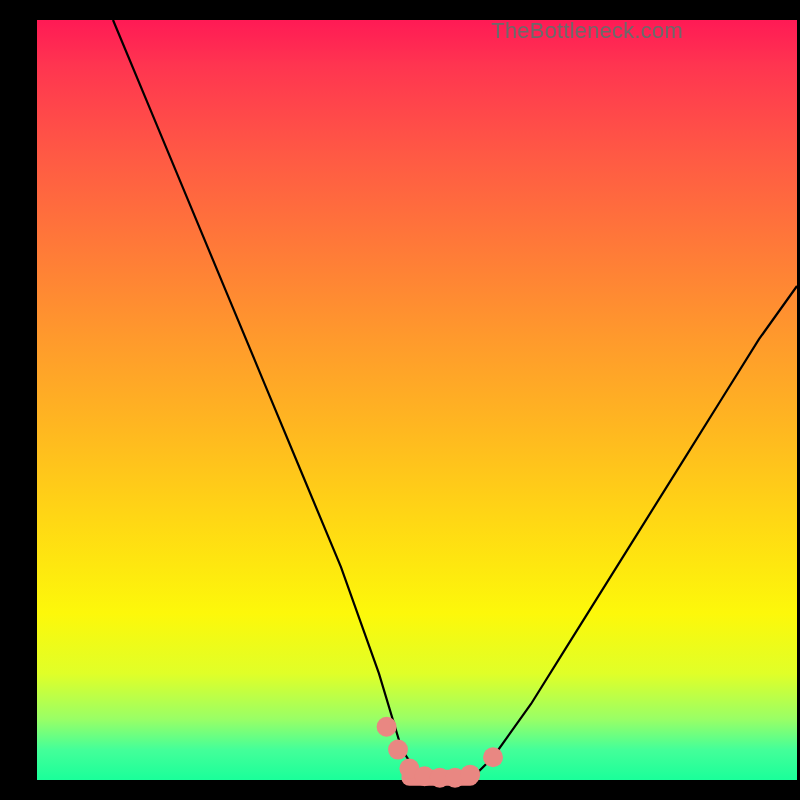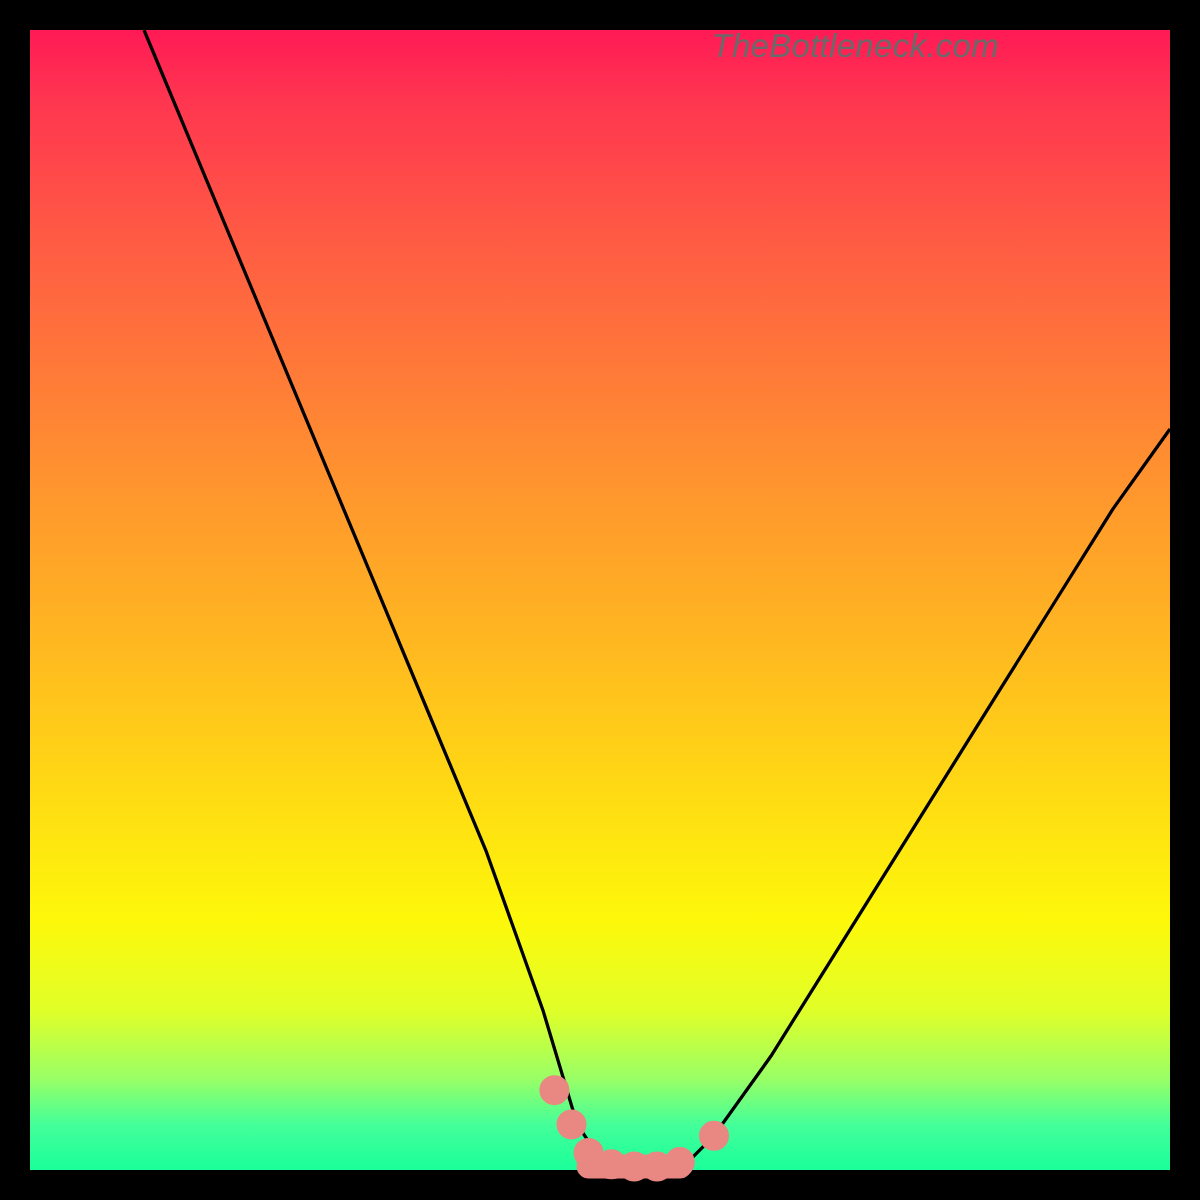--- a/index.html
+++ b/index.html
@@ -7,25 +7,24 @@
     padding: 0;
     width: 800px;
     height: 800px;
     overflow: hidden;
     background: #000;
     font-family: Arial, Helvetica, sans-serif;
   }
   .frame {
     position: absolute;
     top: 0;
-    left: 0;
+    left: 17px;
     width: 688px;
     height: 800px;
     background: #000;
-    font-style: italic;
   }
   .plot-area {
     position: absolute;
     top: 20px;
     left: 20px;
     width: 760px;
     height: 760px;
     background: linear-gradient(to bottom,
       #ff1a55 0%,
       #ff3550 6%,

